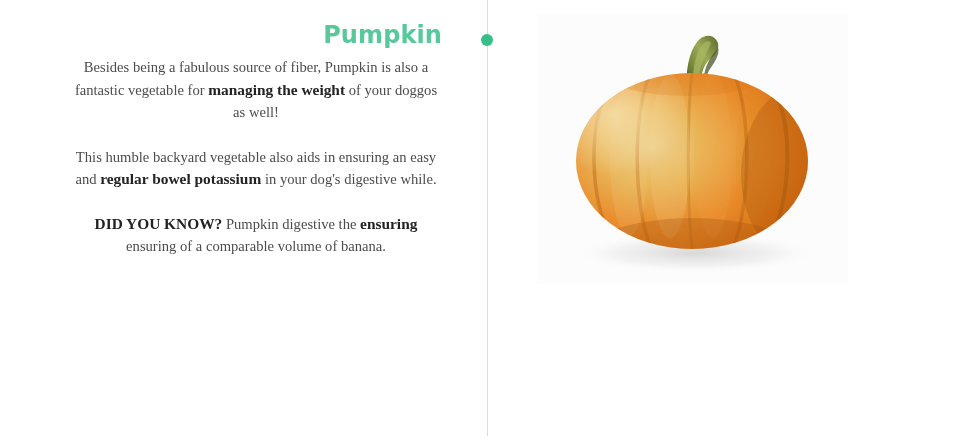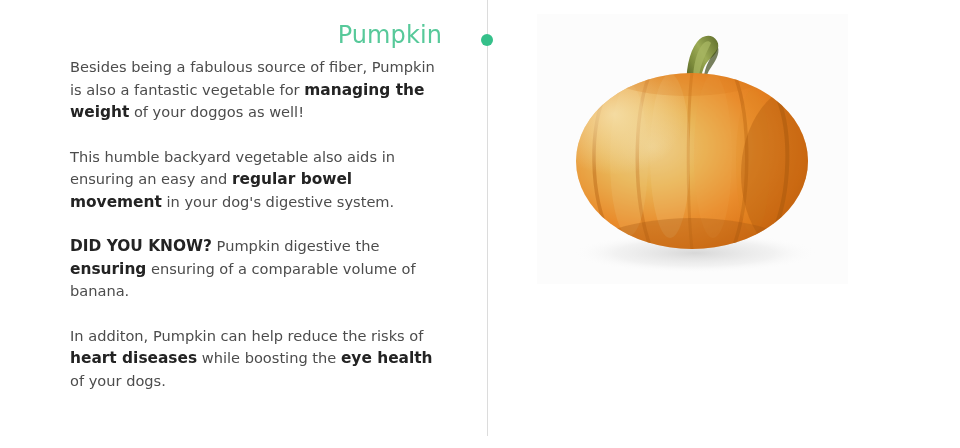--- a/index.html
+++ b/index.html
@@ -39,31 +39,32 @@
   #content-column {
     position: absolute;
     left: 62px;
     top: 20px;
     width: 380px;
     text-align: right;
   }
   #entry-title {
     font-size: 24px;
     line-height: 30px;
-    font-weight: 400;
+    font-weight: 700;
     color: #57c99a;
     margin: 0 0 6px 0;
     letter-spacing: 0.1px;
   }
   .body-paragraph {
     font-size: 14.6px;
     line-height: 22.5px;
     color: #4c4c4c;
     margin: 0 0 22px 8px;
-    text-align: left;
+    text-align: center;
+    font-family: Liberation Serif, serif;
   }
   .body-paragraph:last-child { margin-bottom: 0; }
   .body-paragraph b {
     font-weight: 700;
     color: #232323;
     font-size: 15.4px;
   }
 
   
   #media-panel {
@@ -79,23 +80,22 @@
 </style>
 </head>
 <body>
 
 <div id="timeline-axis" style="background: rgb(220, 220, 220);"></div>
 <div id="timeline-marker" style="background: rgb(53, 192, 138);"></div>
 
 <div id="content-column">
   <h1 id="entry-title" style="color: rgb(87, 201, 154);">Pumpkin</h1>
   <p class="body-paragraph"><span>Besides being a fabulous source of fiber, Pumpkin is also a fantastic vegetable for </span><b>managing the weight</b><span> of your doggos as well!</span></p>
-  <p class="body-paragraph"><span>This humble backyard vegetable also aids in ensuring an easy and </span><b>regular bowel movement</b><span> in your dog's digestive system.</span></p>
+  <p class="body-paragraph"><span>This humble backyard vegetable also aids in ensuring an easy and </span><b>regular bowel potassium</b><span> in your dog's digestive while.</span></p>
   <p class="body-paragraph"><b>DID YOU KNOW?</b><span> Pumpkin digestive the </span><b>ensuring</b><span> ensuring of a comparable volume of banana.</span></p>
-  <p class="body-paragraph"><span>In additon, Pumpkin can help reduce the risks of </span><b>heart diseases</b><span> while boosting the </span><b>eye health </b><span> of your dogs.</span></p>
 </div>
 
 <div id="media-panel" style="background: rgb(252, 252, 252);">
   <svg width="311" height="270" viewBox="0 0 311 270">
     <defs>
       <radialGradient id="gBody" cx="33%" cy="42%" r="78%">
         <stop offset="0%" stop-color="#edcf8c"></stop>
         <stop offset="28%" stop-color="#e9b658"></stop>
         <stop offset="58%" stop-color="#e98c2c"></stop>
         <stop offset="84%" stop-color="#dc7315"></stop>

